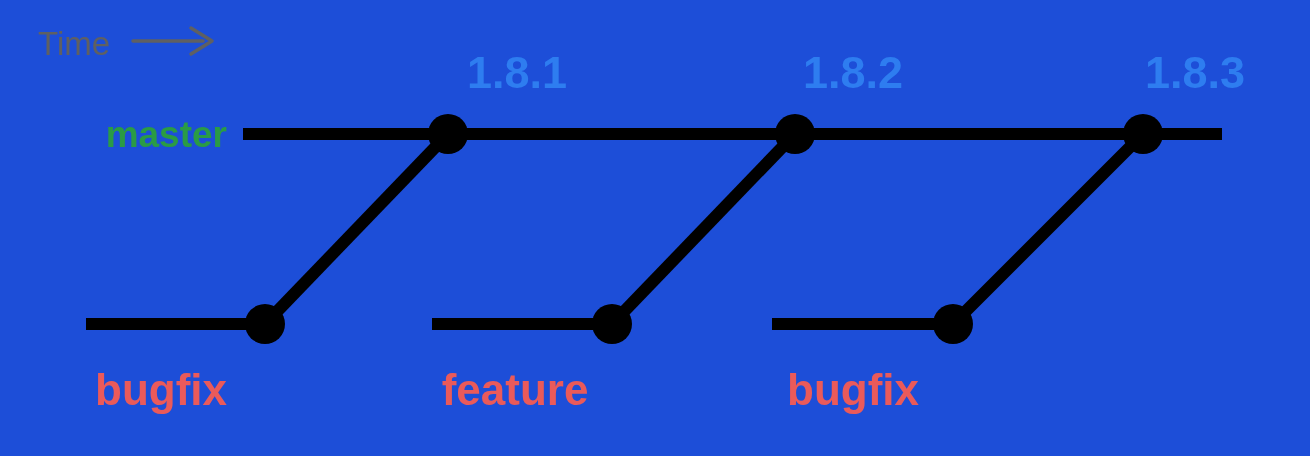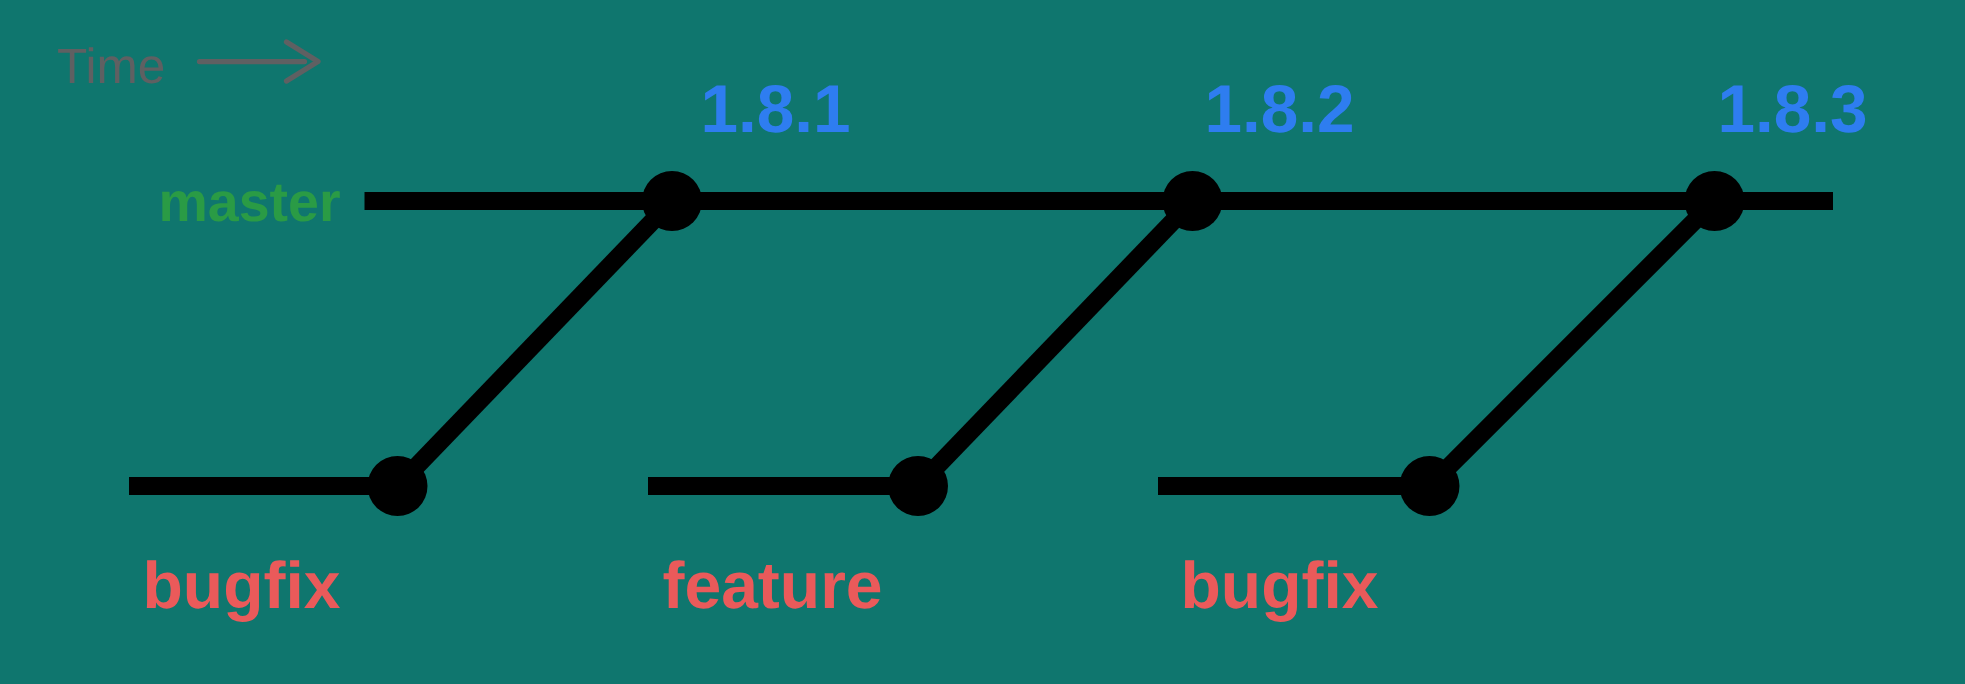--- a/index.html
+++ b/index.html
@@ -4,21 +4,21 @@
 <style>
   html, body {
     margin: 0;
     padding: 0;
     background: #ffffff;
   }
   .stage {
     position: relative;
     width: 1310px;
     height: 456px;
-    background: #0f766e;
+    background: #1d4ed8;
     overflow: hidden;
     font-family: "Liberation Sans", sans-serif;
   }
   svg { display: block; }
   .lbl-time {
     font-family: "Liberation Sans", sans-serif;
     font-size: 33px;
     font-weight: 400;
   }
   .lbl-master {

